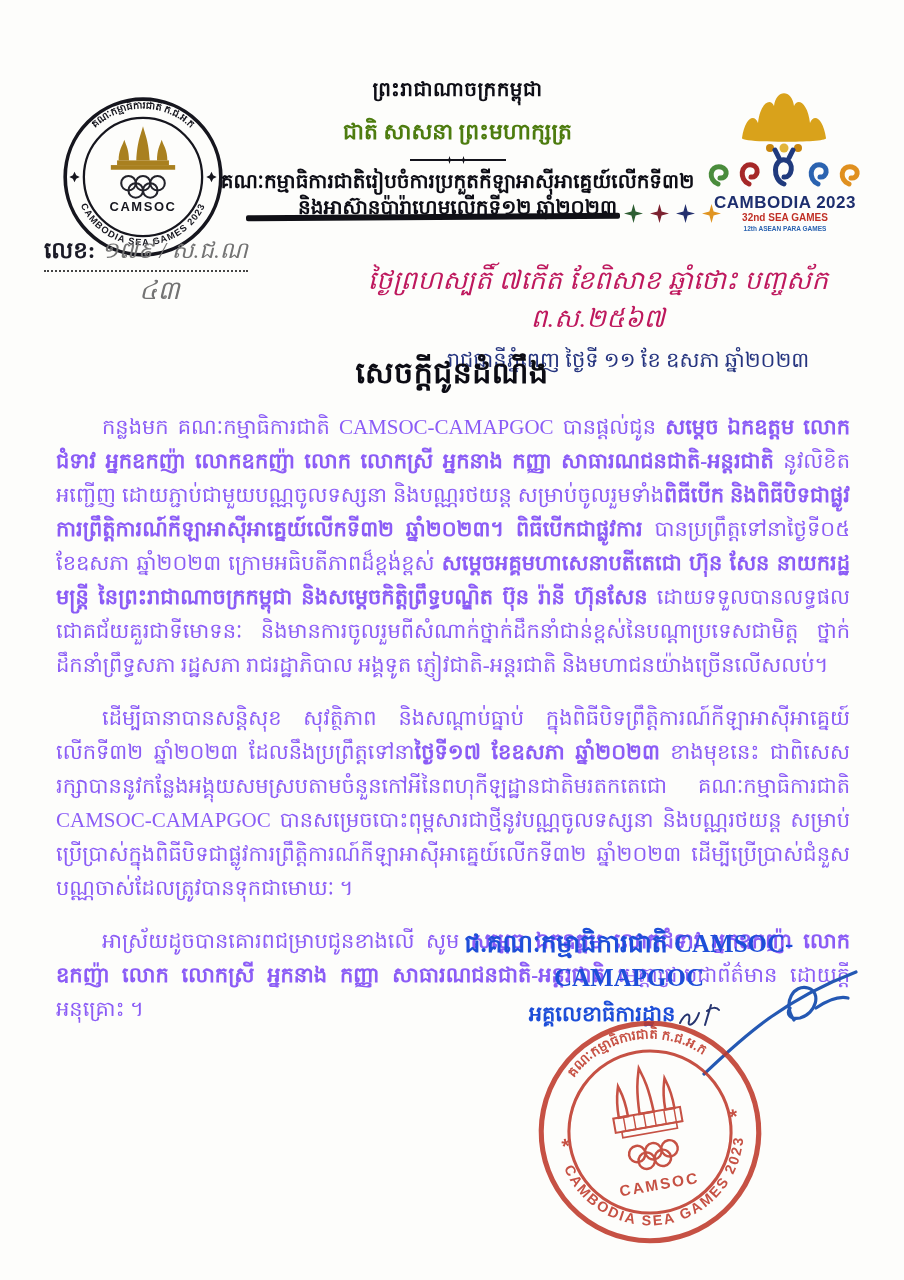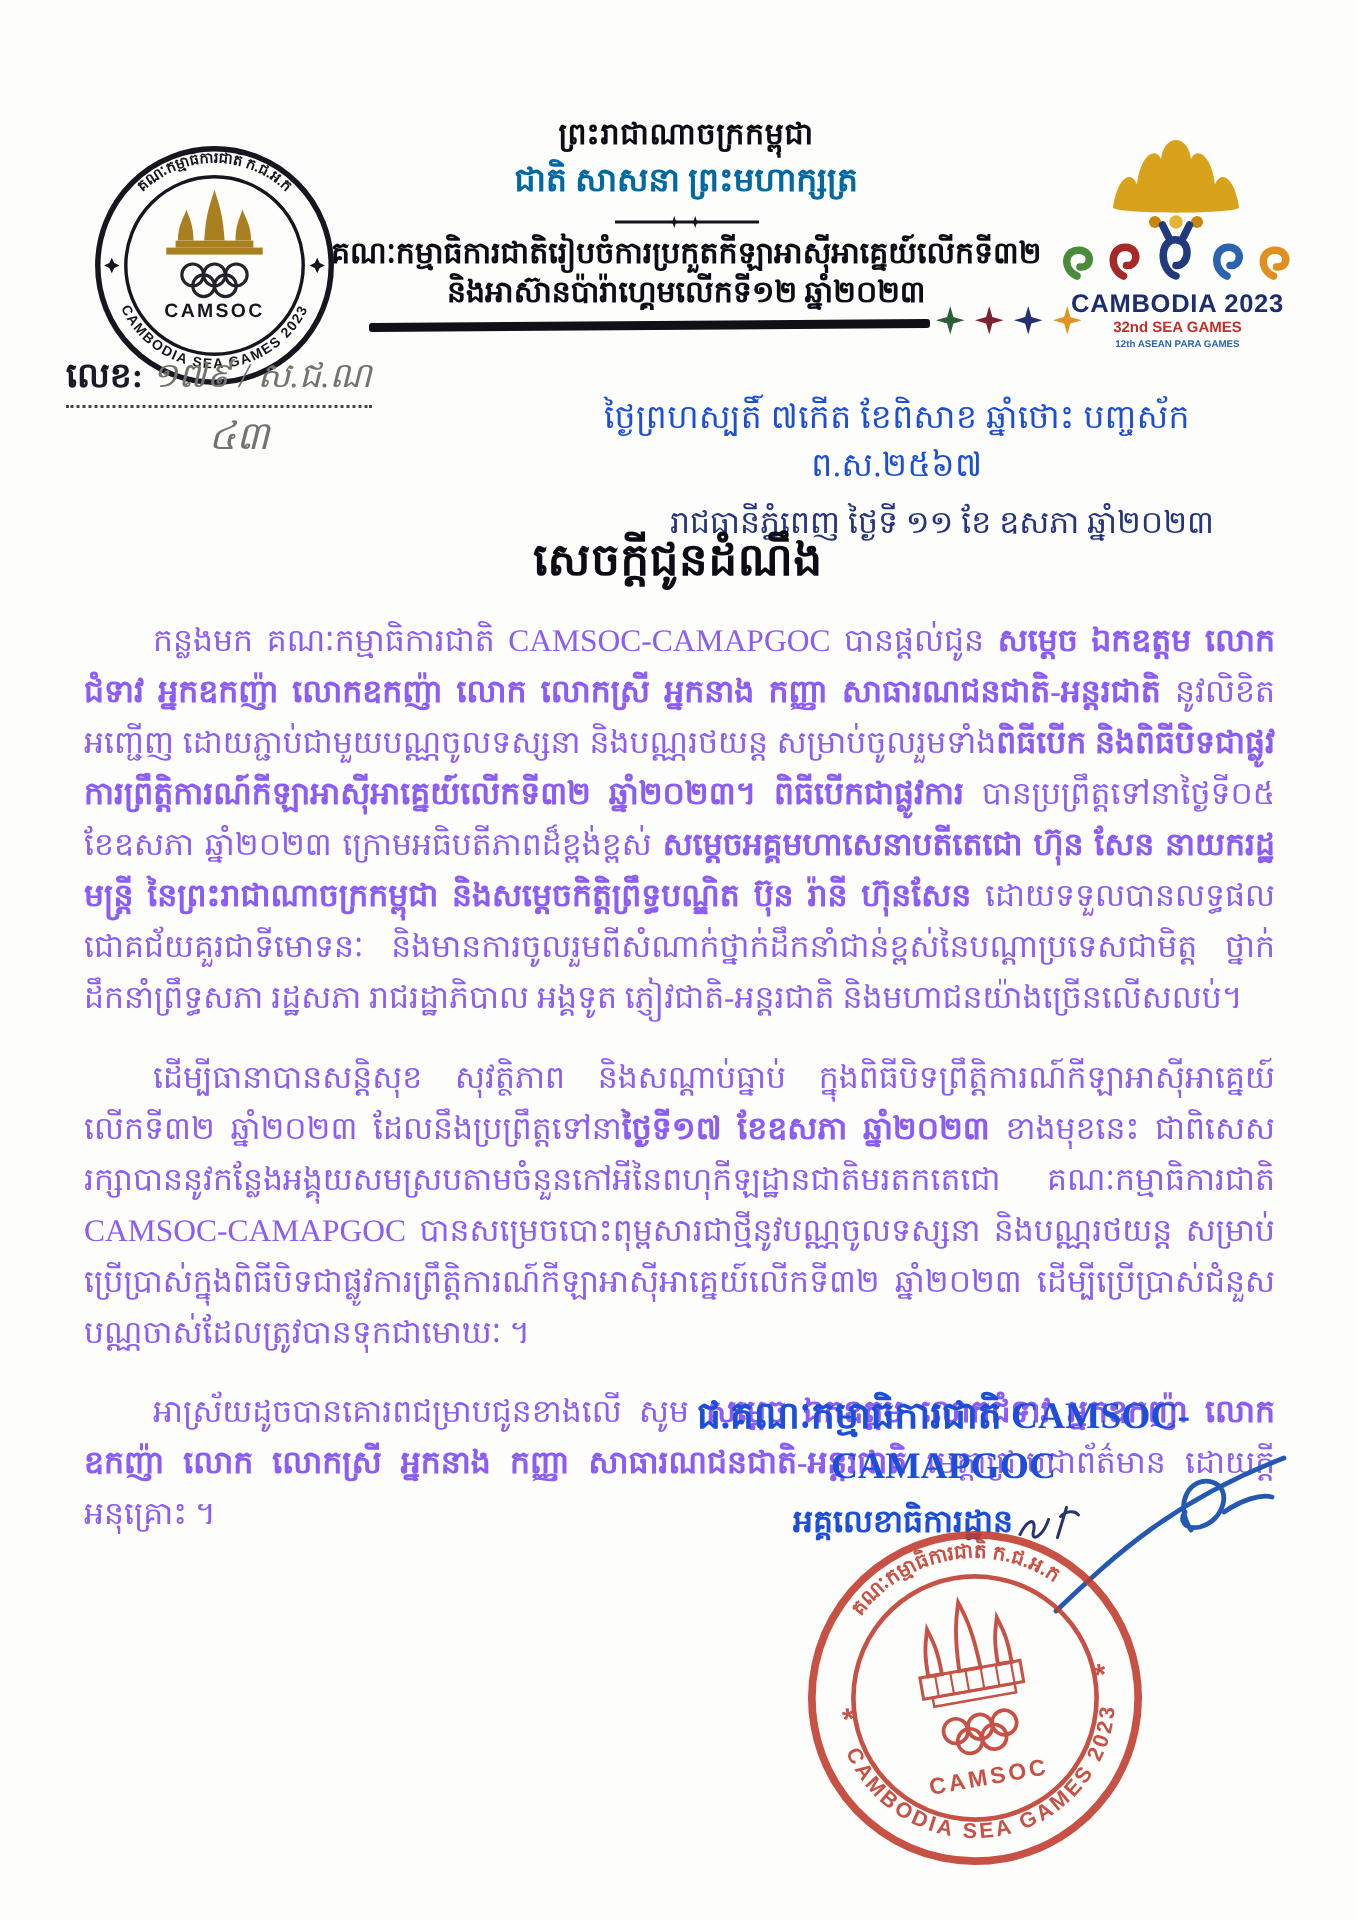--- a/index.html
+++ b/index.html
@@ -6,21 +6,21 @@
   html,body { width:904px; height:1280px; }
   body { background:#e9e9e7; font-family:"Liberation Serif","DejaVu Serif",serif; }
   .page {
     position:relative; width:904px; height:1280px; overflow:hidden;
     background:#fdfdfb; color:#15151c;
   }
 
   
   .header-center { position:absolute; left:205px; top:76px; width:505px; text-align:center; }
   .motto1 { font-size:20px; font-weight:bold; letter-spacing:.5px; color:#0d0d15; }
-  .motto2 { font-size:22px; font-weight:bold; margin-top:0; color:#0369a1; }
+  .motto2 { font-size:22px; font-weight:bold; margin-top:12px; color:#4d7c0f; }
   .mini-divider { position:relative; width:96px; height:2px; background:#14141c; margin:9px auto 7px auto; }
   .mini-divider .dd { position:absolute; top:-3px; width:8px; height:8px; background:#14141c;
     clip-path:polygon(50% 0,62% 38%,100% 50%,62% 62%,50% 100%,38% 62%,0 50%,38% 38%); }
   .mini-divider .dd.d1{ left:36px; } .mini-divider .dd.d2{ left:50px; }
   .committee { font-size:20px; font-weight:bold; line-height:26px; color:#0d0d15; }
 
   .thick-rule { position:absolute; left:246px; top:214px; width:374px; height:6px;
     background:#101016; border-radius:2px; transform:rotate(-.4deg); }
   .diamond-row { position:absolute; left:624px; top:204px; display:flex; gap:7px; }
   .diamond-row .star { width:19px; height:19px;
@@ -31,21 +31,21 @@
   .seagames-logo { position:absolute; left:696px; top:80px; width:178px; height:156px; }
 
   
   .ref-block { position:absolute; left:44px; top:236px; width:230px; font-size:23px; color:#232b46; }
   .ref-line { border-bottom:2px dotted #444; display:inline-block; padding-bottom:1px; }
   .ref-label { font-weight:bold; color:#1a1a26; }
   .hw { font-style:italic; color:#737373; }
   .ref-below { margin-left:95px; margin-top:2px; font-size:26px; }
 
   .date-block { position:absolute; right:56px; top:264px; width:500px; text-align:center; }
-  .date-l1 { font-size:22px; color:#1d4ed8; letter-spacing:.3px; }
+  .date-l1 { font-size:26px; color:#be185d; font-style:italic; letter-spacing:.3px; }
   .date-l2 { font-size:21px; color:#25347f; margin-top:6px; padding-left:60px; }
 
   
   .doc-title { position:absolute; left:0; top:354px; width:100%; text-align:center;
     font-size:30px; font-weight:bold; color:#0c0c14; letter-spacing:.5px; }
 
   .body-text { position:absolute; left:56px; top:410px; width:794px;
     font-size:21px; line-height:34px; text-align:justify; color:#8b5cf6; }
   .para { text-indent:46px; margin-bottom:19px; }
   .b { font-weight:bold; }

